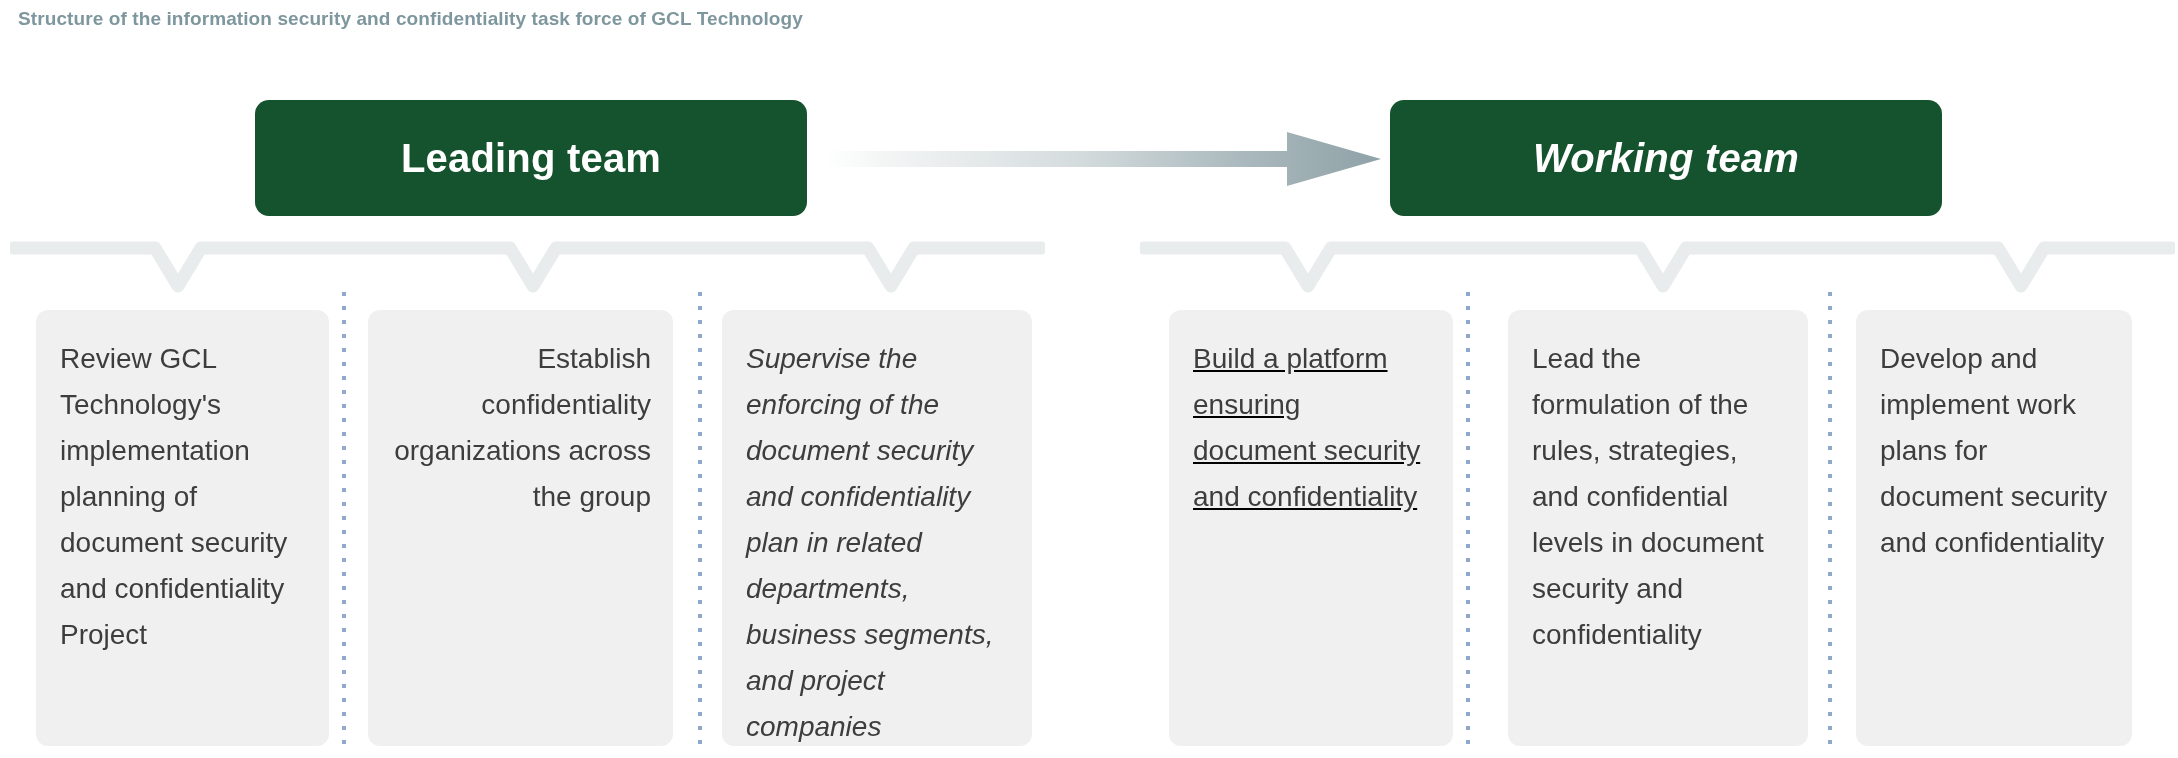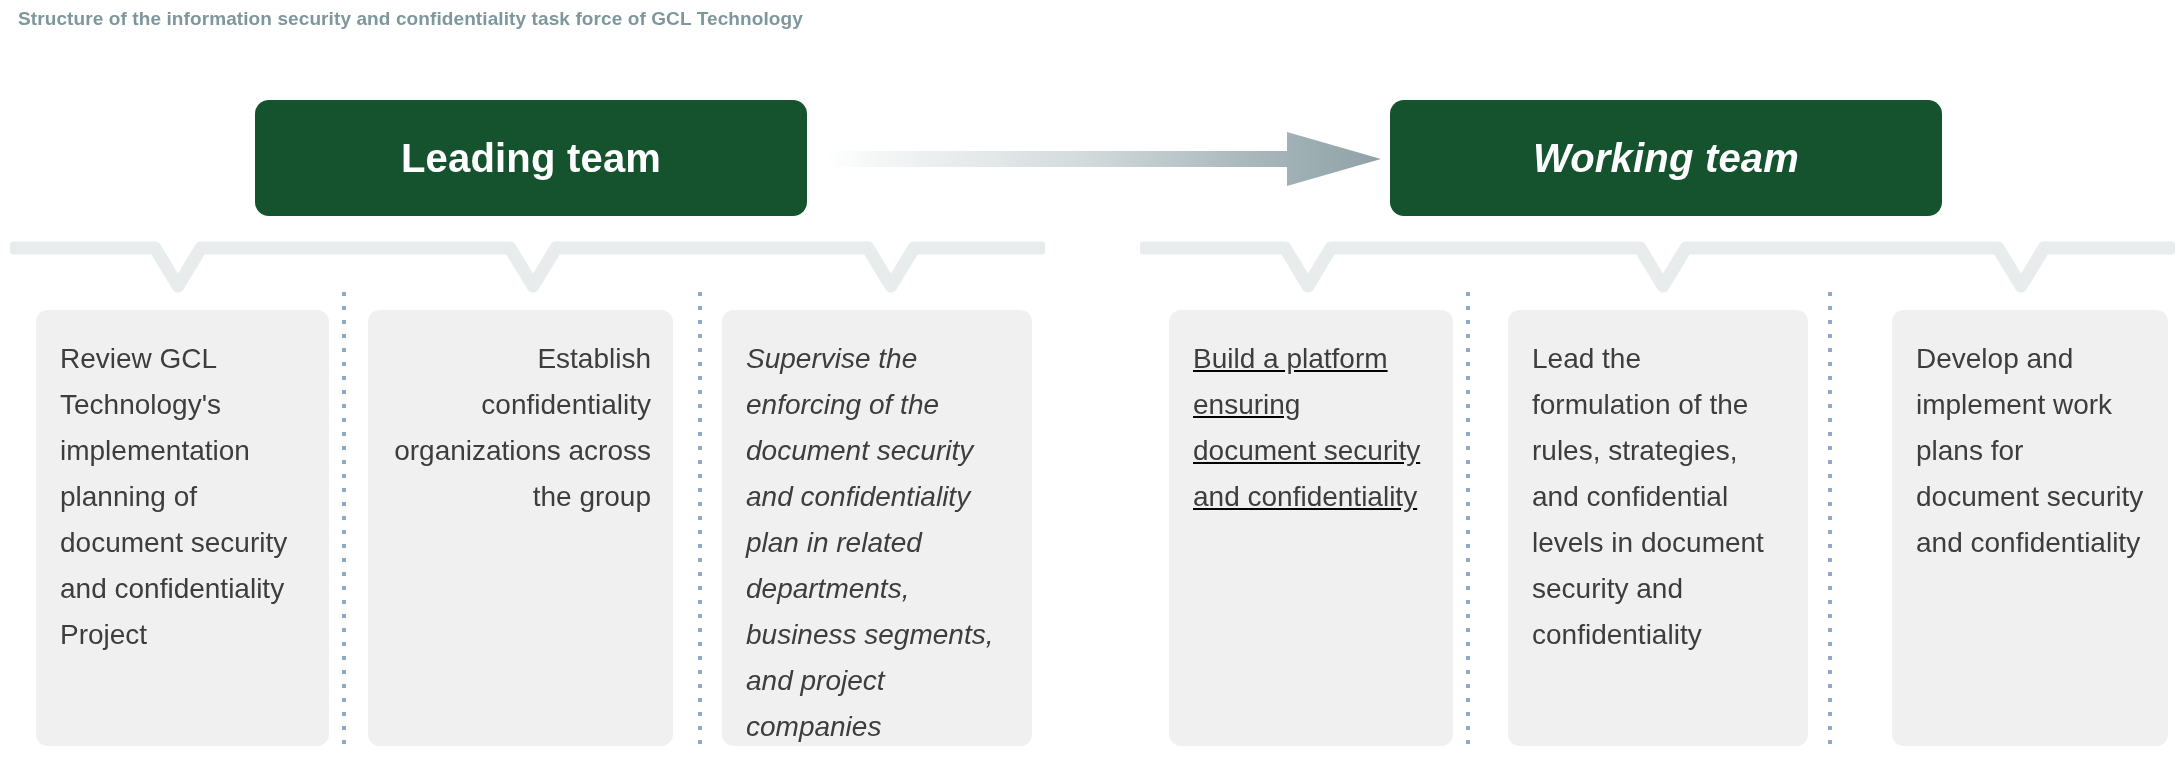--- a/index.html
+++ b/index.html
@@ -96,21 +96,21 @@
     line-height: 46px;
     color: #3d3d3d;
     font-weight: normal;
     display: block;
   }
   #card-1 { left: 36px;   width: 293px; }
   #card-2 { left: 368px;  width: 305px; text-align: right; }
   #card-3 { left: 722px;  width: 310px; font-style: italic; }
   #card-4 { left: 1169px; width: 284px; text-decoration: underline; }
   #card-5 { left: 1508px; width: 300px; }
-  #card-6 { left: 1856px; width: 276px; margin-left: 36px; }
+  #card-6 { left: 1856px; width: 276px; }
 </style>
 </head>
 <body>
 
 <div id="chart-title">Structure of the information security and confidentiality task force of GCL Technology</div>
 
 <div class="header-box" id="header-box-leading">
   <span class="header-label">Leading team</span>
 </div>
 

